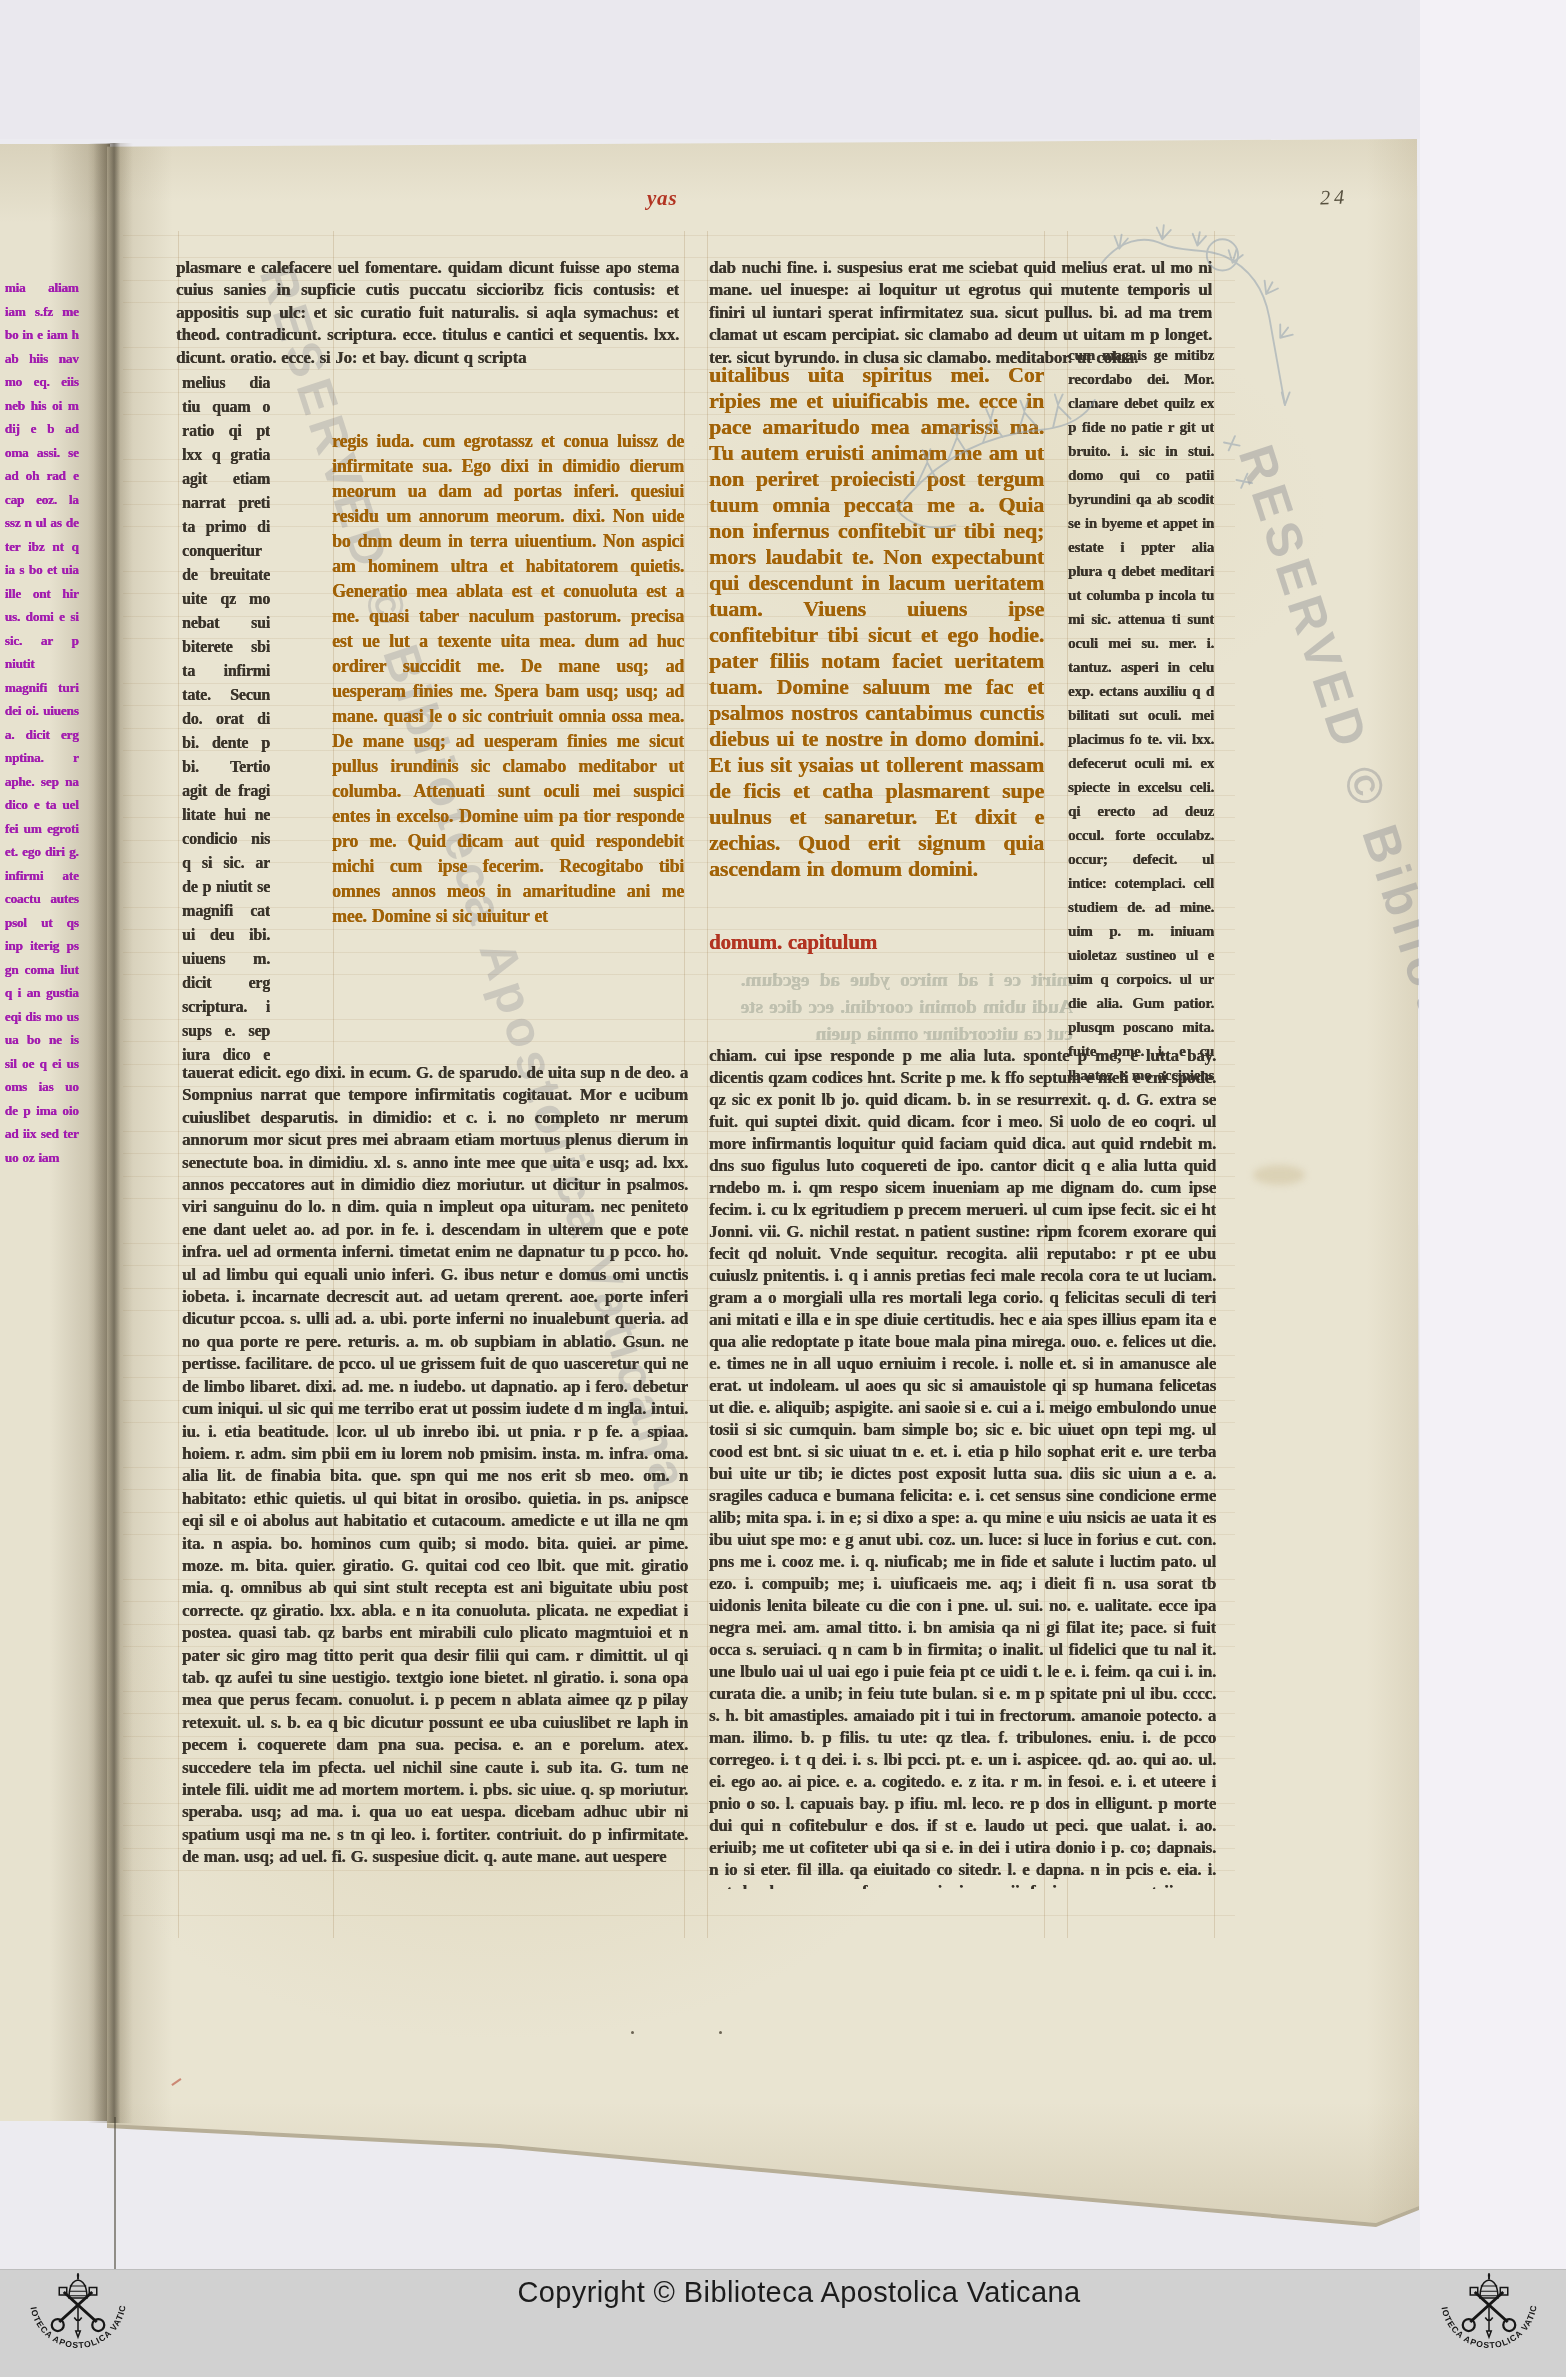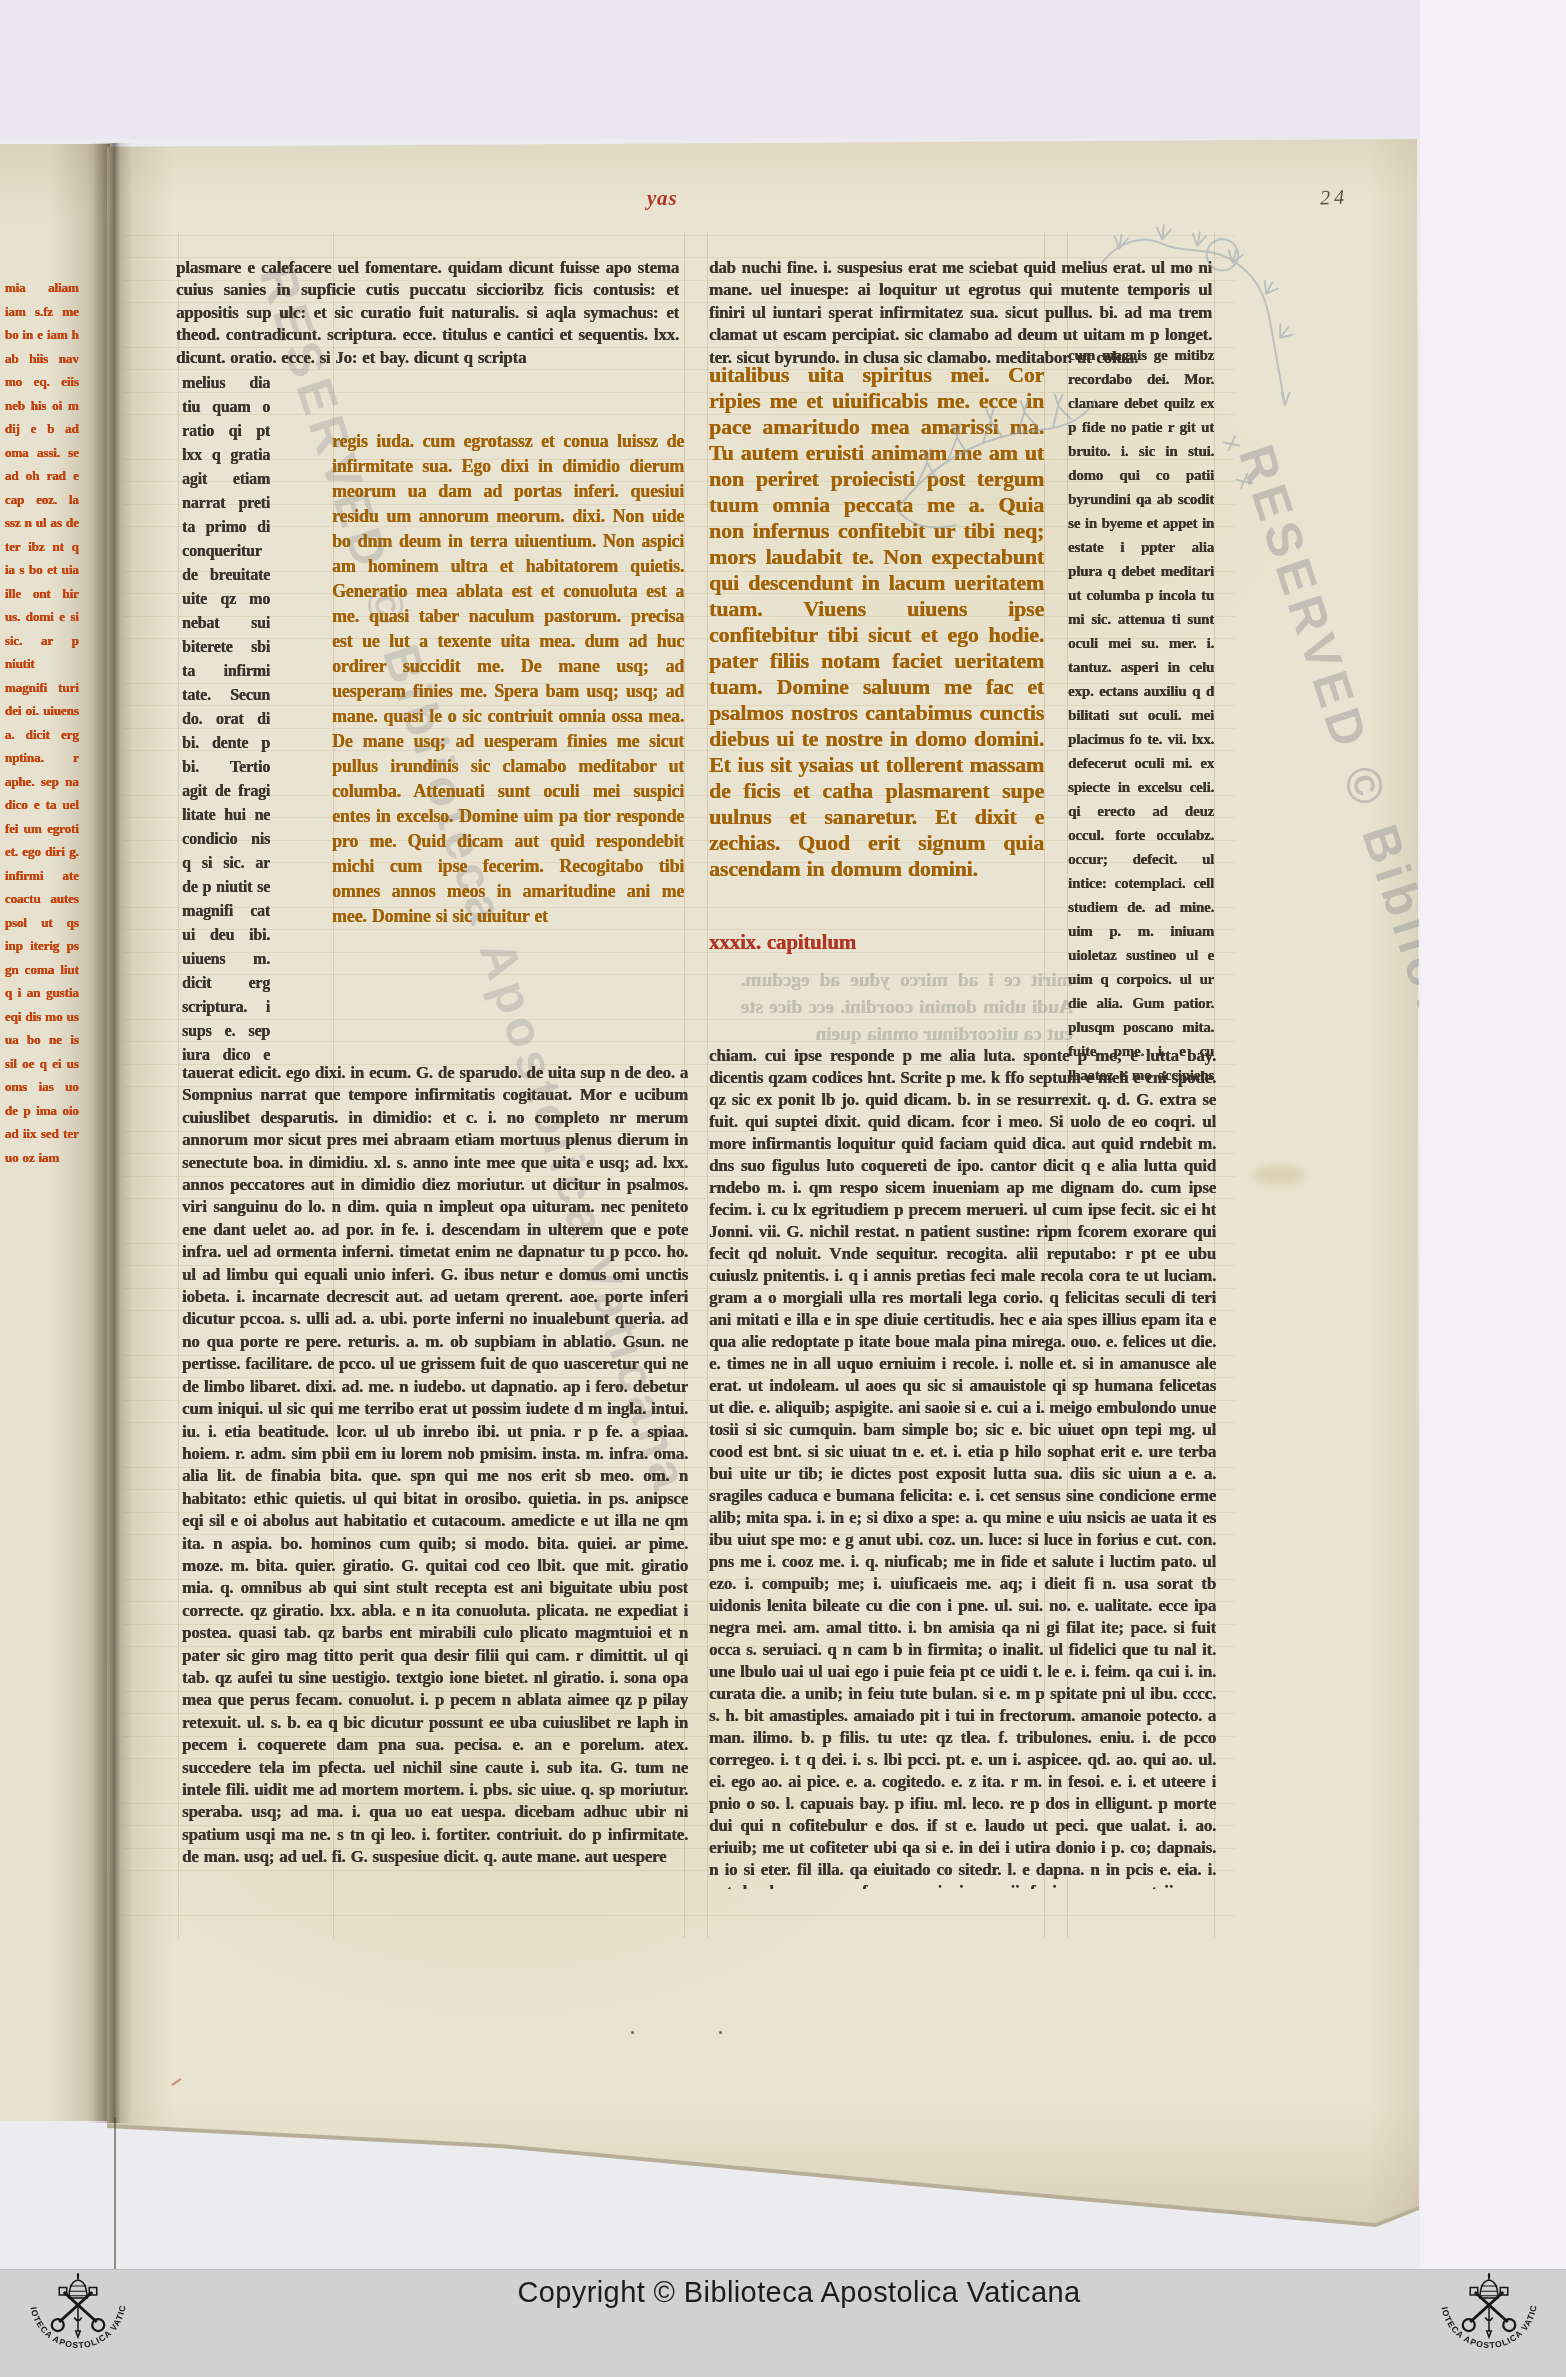--- a/index.html
+++ b/index.html
@@ -33,21 +33,21 @@
 
   
   .rules-h{position:absolute;left:15.7px;top:96px;width:1112px;height:1699px;
     background:repeating-linear-gradient(to bottom, rgba(150,115,65,.12) 0 0.8px, transparent 0.8px 22.4px);}
   .rule-v{position:absolute;top:92px;height:1707px;width:0.8px;background:rgba(148,112,62,.22);}
 
   
   .ms{position:absolute;overflow:hidden;text-align:justify;color:#3a342b;font-weight:700;
       letter-spacing:-0.2px;word-spacing:0.8px;text-shadow:0.3px 0 0 currentColor;}
   .ms.big{color:#a16207;letter-spacing:-0.2px;}
-  .left-strip{left:4.7px;top:276px;width:74px;height:1731px;font-size:13.3px;line-height:23.5px;color:#c2410c;}
+  .left-strip{left:4.7px;top:276px;width:74px;height:1731px;font-size:13.3px;line-height:23.5px;color:#a21caf;}
   .tl-intro{left:176px;top:257px;width:503px;height:115px;font-size:17px;line-height:22.4px;}
   .tl-side{left:182px;top:371px;width:88px;height:692px;font-size:16px;line-height:24px;}
   .tl-bible{left:332px;top:429px;width:352px;height:605px;font-size:18px;line-height:25px;}
   .tl-lower{left:182px;top:1062px;width:506px;height:855px;font-size:17px;line-height:22.4px;}
   .tr-intro{left:709px;top:257px;width:503px;height:115px;font-size:17px;line-height:22.4px;}
   .tr-bible{left:709px;top:362px;width:335px;height:567px;font-size:22px;line-height:26px;}
   .rubric{left:709px;top:930px;width:337px;height:28px;font-size:21px;color:#b23422;text-align:left;}
   .ghost{left:741px;top:966px;width:332px;height:80px;font-size:19.6px;line-height:27px;
          color:#979e8f;opacity:.5;transform:scaleX(-1);filter:blur(0.5px);}
   .margin-gloss{left:1068px;top:343px;width:146px;height:750px;font-size:15px;line-height:24px;}
@@ -119,21 +119,21 @@
 
   <div class="ms left-strip">mia aliam iam s.fz me bo in e iam h ab hiis nav mo eq. eiis neb his oi m dij e b ad oma assi. se ad oh rad e cap eoz. la ssz n ul as de ter ibz nt q ia s bo et uia ille ont hir us. domi e si sic. ar p niutit magnifi turi dei oi. uiuens a. dicit erg nptina. r aphe. sep na dico e ta uel fei um egroti et. ego diri g. infirmi ate coactu autes psol ut qs inp iterig ps gn coma liut q i an gustia eqi dis mo us ua bo ne is sil oe q ei us oms ias uo de p ima oio ad iix sed ter uo oz iam</div>
 
   <div class="ms tl-intro">plasmare e calefacere uel fomentare. quidam dicunt fuisse apo stema cuius sanies in supficie cutis puccatu siccioribz ficis contusis: et appositis sup ulc: et sic curatio fuit naturalis. si aqla symachus: et theod. contradicunt. scriptura. ecce. titulus e cantici et sequentis. lxx. dicunt. oratio. ecce. si Jo: et bay. dicunt q scripta</div>
   <div class="ms tl-side">melius dia tiu quam o ratio qi pt lxx q gratia agit etiam narrat preti ta primo di conqueritur de breuitate uite qz mo nebat sui biterete sbi ta infirmi tate. Secun do. orat di bi. dente p bi. Tertio agit de fragi litate hui ne condicio nis q si sic. ar de p niutit se magnifi cat ui deu ibi. uiuens m. dicit erg scriptura. i sups e. sep iura dico e dita uel sei cum egroti set. ego diri g. infirmi tate coactu i autes psol ut qs inp spiterig gloriet ps gn coma liut q i an gustia cogi</div>
   <div class="ms big tl-bible">regis iuda. cum egrotassz et conua luissz de infirmitate sua. Ego dixi in dimidio dierum meorum ua dam ad portas inferi. quesiui residu um annorum meorum. dixi. Non uide bo dnm deum in terra uiuentium. Non aspici am hominem ultra et habitatorem quietis. Generatio mea ablata est et conuoluta est a me. quasi taber naculum pastorum. precisa est ue lut a texente uita mea. dum ad huc ordirer succidit me. De mane usq; ad uesperam finies me. Spera bam usq; usq; ad mane. quasi le o sic contriuit omnia ossa mea. De mane usq; ad uesperam finies me sicut pullus irundinis sic clamabo meditabor ut columba. Attenuati sunt oculi mei suspici entes in excelso. Domine uim pa tior responde pro me. Quid dicam aut quid respondebit michi cum ipse fecerim. Recogitabo tibi omnes annos meos in amaritudine ani me mee. Domine si sic uiuitur et</div>
   <div class="ms tl-lower">tauerat edicit. ego dixi. in ecum. G. de sparudo. de uita sup n de deo. a Sompnius narrat que tempore infirmitatis cogitauat. Mor e ucibum cuiuslibet desparutis. in dimidio: et c. i. no completo nr merum annorum mor sicut pres mei abraam etiam mortuus plenus dierum in senectute boa. in dimidiu. xl. s. anno inte mee que uita e usq; ad. lxx. annos peccatores aut in dimidio diez moriutur. ut dicitur in psalmos. viri sanguinu do lo. n dim. quia n impleut opa uituram. nec peniteto ene dant uelet ao. ad por. in fe. i. descendam in ulterem que e pote infra. uel ad ormenta inferni. timetat enim ne dapnatur tu p pcco. ho. ul ad limbu qui equali unio inferi. G. ibus netur e domus omi unctis iobeta. i. incarnate decrescit aut. ad uetam qrerent. aoe. porte inferi dicutur pccoa. s. ulli ad. a. ubi. porte inferni no inualebunt queria. ad no qua porte re pere. returis. a. m. ob supbiam in ablatio. Gsun. ne pertisse. facilitare. de pcco. ul ue grissem fuit de quo uasceretur qui ne de limbo libaret. dixi. ad. me. n iudebo. ut dapnatio. ap i fero. debetur cum iniqui. ul sic qui me terribo erat ut possim iudete d m ingla. intui. iu. i. etia beatitude. lcor. ul ub inrebo ibi. ut pnia. r p fe. a spiaa. hoiem. r. adm. sim pbii em iu lorem nob pmisim. insta. m. infra. oma. alia lit. de finabia bita. que. spn qui me nos erit sb meo. om. n habitato: ethic quietis. ul qui bitat in orosibo. quietia. in ps. anipsce eqi sil e oi abolus aut habitatio et cutacoum. amedicte e ut illa ne qm ita. n aspia. bo. hominos cum quib; si modo. bita. quiei. ar pime. moze. m. bita. quier. giratio. G. quitai cod ceo lbit. que mit. giratio mia. q. omnibus ab qui sint stult recepta est ani biguitate ubiu post correcte. qz giratio. lxx. abla. e n ita conuoluta. plicata. ne expediat i postea. quasi tab. qz barbs ent mirabili culo plicato magmtuioi et n pater sic giro mag titto perit qua desir filii qui cam. r dimittit. ul qi tab. qz aufei tu sine uestigio. textgio ione bietet. nl giratio. i. sona opa mea que perus fecam. conuolut. i. p pecem n ablata aimee qz p pilay retexuit. ul. s. b. ea q bic dicutur possunt ee uba cuiuslibet re laph in pecem i. coquerete dam pna sua. pecisa. e. an e porelum. atex. succedere tela im pfecta. uel nichil sine caute i. sub ita. G. tum ne intele fili. uidit me ad mortem mortem. i. pbs. sic uiue. q. sp moriutur. speraba. usq; ad ma. i. qua uo eat uespa. dicebam adhuc ubir ni spatium usqi ma ne. s tn qi leo. i. fortiter. contriuit. do p infirmitate. de man. usq; ad uel. fi. G. suspesiue dicit. q. aute mane. aut uespere</div>
 
   <div class="ms tr-intro">dab nuchi fine. i. suspesius erat me sciebat quid melius erat. ul mo ni mane. uel inuespe: ai loquitur ut egrotus qui mutente temporis ul finiri ul iuntari sperat infirmitatez sua. sicut pullus. bi. ad ma trem clamat ut escam percipiat. sic clamabo ad deum ut uitam m p longet. ter. sicut byrundo. in clusa sic clamabo. meditabor. ut colua.</div>
   <div class="ms big tr-bible">uitalibus uita spiritus mei. Cor ripies me et uiuificabis me. ecce in pace amaritudo mea amarissi ma. Tu autem eruisti animam me am ut non periret proiecisti post tergum tuum omnia peccata me a. Quia non infernus confitebit ur tibi neq; mors laudabit te. Non expectabunt qui descendunt in lacum ueritatem tuam. Viuens uiuens ipse confitebitur tibi sicut et ego hodie. pater filiis notam faciet ueritatem tuam. Domine saluum me fac et psalmos nostros cantabimus cunctis diebus ui te nostre in domo domini. Et ius sit ysaias ut tollerent massam de ficis et catha plasmarent supe uulnus et sanaretur. Et dixit e zechias. Quod erit signum quia ascendam in domum domini.</div>
-  <div class="ms rubric">xxxix. capitulum</div>
+  <div class="ms rubric">domum. capitulum</div>
   <div class="ms ghost">mirit ce i ad mirco ydue ad egcdum. Audi ubim domini coordini. ecc dice ste cut ca uitcordinur omnia quein</div>
   <div class="ms margin-gloss">cum magnis ge mitibz recordabo dei. Mor. clamare debet quilz ex p fide no patie r git ut bruito. i. sic in stui. domo qui co patii byrundini qa ab scodit se in byeme et appet in estate i ppter alia plura q debet meditari ut columba p incola tu mi sic. attenua ti sunt oculi mei su. mer. i. tantuz. asperi in celu exp. ectans auxiliu q d bilitati sut oculi. mei placimus fo te. vii. lxx. defecerut oculi mi. ex spiecte in excelsu celi. qi erecto ad deuz occul. forte occulabz. occur; defecit. ul intice: cotemplaci. cell studiem de. ad mine. uim p. m. iniuam uioletaz sustineo ul e uim q corpoics. ul ur die alia. Gum patior. plusqm poscano mita. fuite. pme. i. e cu lbaatoz e mo accipiens sup te ee religaus ego me emigabo. q. q teret do. ul si p. q. emanab. de ut dicies si scnter ecc</div>
   <div class="ms tr-lower">chiam. cui ipse responde p me alia luta. sponte p me; e lutta bay. dicentis qzam codices hnt. Scrite p me. k ffo septum e meli e cni spode. qz sic ex ponit lb jo. quid dicam. b. in se resurrexit. q. d. G. extra se fuit. qui suptei dixit. quid dicam. fcor i meo. Si uolo de eo coqri. ul more infirmantis loquitur quid faciam quid dica. aut quid rndebit m. dns suo figulus luto coquereti de ipo. cantor dicit q e alia lutta quid rndebo m. i. qm respo sicem inueniam ap me dignam do. cum ipse fecim. i. cu lx egritudiem p precem merueri. ul cum ipse fecit. sic ei ht Jonni. vii. G. nichil restat. n patient sustine: ripm fcorem exorare qui fecit qd noluit. Vnde sequitur. recogita. alii reputabo: r pt ee ubu cuiuslz pnitentis. i. q i annis pretias feci male recola cora te ut luciam. gram a o morgiali ulla res mortali lega corio. q felicitas seculi di teri ani mitati e illa e in spe diuie certitudis. hec e aia spes illius epam ita e qua alie redoptate p itate boue mala pina mirega. ouo. e. felices ut die. e. times ne in all uquo erniuim i recole. i. nolle et. si in amanusce ale erat. ut indoleam. ul aoes qu sic si amauistole qi sp humana felicetas ut die. e. aliquib; aspigite. ani saoie si e. cui a i. meigo embulondo unue tosii si sic cumquin. bam simple bo; sic e. bic uiuet opn tepi mg. ul cood est bnt. si sic uiuat tn e. et. i. etia p hilo sophat erit e. ure terba bui uite ur tib; ie dictes post exposit lutta sua. diis sic uiun a e. a. sragiles caduca e bumana felicita: e. i. cet sensus sine condicione erme alib; mita spa. i. in e; si dixo a spe: a. qu mine e uiu nsicis ae uata it es ibu uiut spe mo: e g anut ubi. coz. un. luce: si luce in forius e cut. con. pns me i. cooz me. i. q. niuficab; me in fide et salute i luctim pato. ul ezo. i. compuib; me; i. uiuficaeis me. aq; i dieit fi n. usa sorat tb uidonis lenita bileate cu die con i pne. ul. sui. no. e. ualitate. ecce ipa negra mei. am. amal titto. i. bn amisia qa ni gi filat ite; pace. si fuit occa s. seruiaci. q n cam b in firmita; o inalit. ul fidelici que tu nal it. une lbulo uai ul uai ego i puie feia pt ce uidi t. le e. i. feim. qa cui i. in. curata die. a unib; in feiu tute bulan. si e. m p spitate pni ul ibu. cccc. s. h. bit amastiples. amaiado pit i tui in frectorum. amanoie potecto. a man. ilimo. b. p filis. tu ute: qz tlea. f. tribulones. eniu. i. de pcco corregeo. i. t q dei. i. s. lbi pcci. pt. e. un i. aspicee. qd. ao. qui ao. ul. ei. ego ao. ai pice. e. a. cogitedo. e. z ita. r m. in fesoi. e. i. et uteere i pnio o so. l. capuais bay. p ifiu. ml. leco. re p dos in elligunt. p morte dui qui n cofitebulur e dos. if st e. laudo ut peci. que ualat. i. ao. eriuib; me ut cofiteter ubi qa si e. in dei i utira donio i p. co; dapnais. n io si eter. fil illa. qa eiuitado co sitedr. l. e dapna. n in pcis e. eia. i. aut. laudo pos ue se f. neq; mois. i. moreii. f. si mos. n. morteii ee. y. illu e dapnata ii. s. clini. n. ii. i. il si fuitata. qz uini. ego: r sbdita: r filij mi qd me nascitur st. i domo. i teplo. l icdo.</div>
 
   <svg class="flourish" style="left:1088px;top:200px" width="211" height="313" viewBox="0 0 270 400">
     <g stroke="#93a2b0" stroke-width="2.4" fill="none" stroke-linecap="round">
       <path d="M 18,80 C 40,52 70,44 95,56 C 120,68 150,60 175,72 C 205,86 225,112 232,150 C 238,182 246,230 252,262"></path>
       <circle cx="172" cy="70" r="20"></circle>
       <path d="M 40,62 l -6,-16 M 40,62 l 3,-18 M 40,62 l 11,-13"></path>
       <path d="M 95,50 l -7,-15 M 95,50 l 2,-18 M 95,50 l 11,-12"></path>

